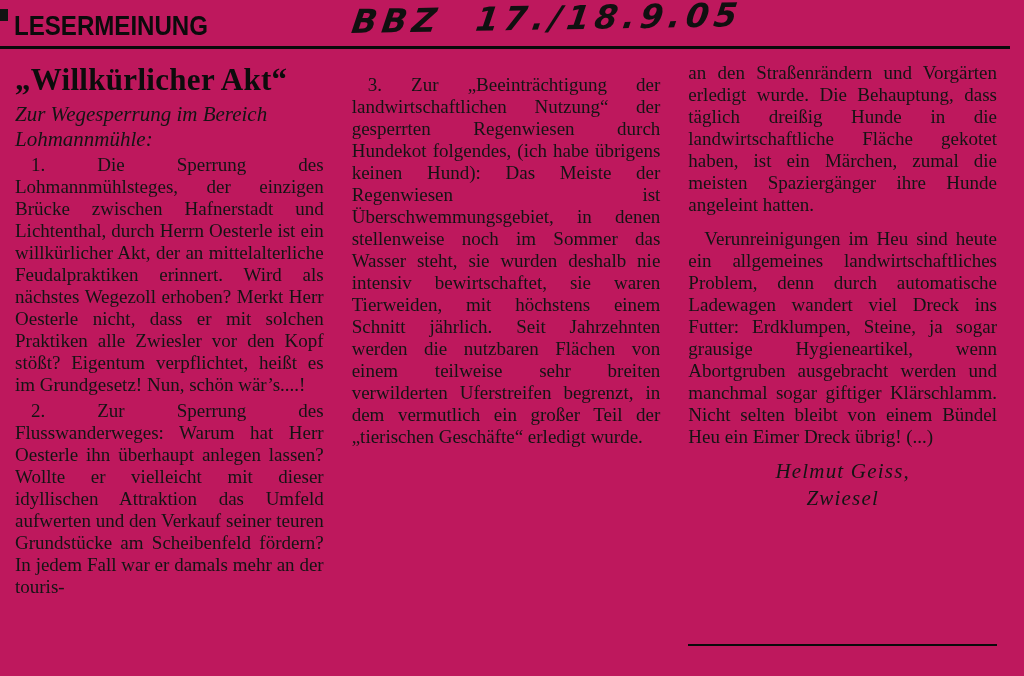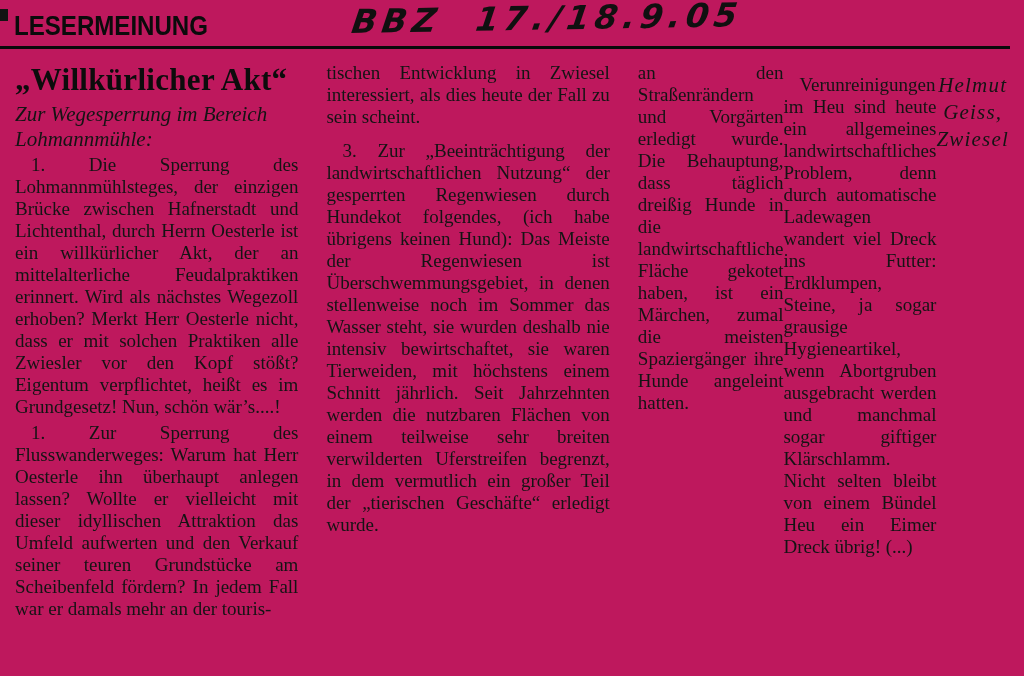--- a/index.html
+++ b/index.html
@@ -40,21 +40,21 @@
   }
   .header-rule { height:3px; background:#0a0a0a; margin:3px 14px 0 0; }
   .artifact-topleft {
     position:absolute; left:0; top:9px;
     width:8px; height:12px; background:#131313;
   }
   
   .columns {
     display:flex;
     gap:28px;
-    padding:13px 15px 0 15px;
+    padding:13px 27px 0 15px;
     height:611px;
     box-sizing:border-box;
   }
   .col {
     flex:1 1 0;
     font-size:19px;
     line-height:22px;
     text-align:justify;
     hyphens:auto;
     -webkit-hyphens:auto;
@@ -72,21 +72,21 @@
     margin:0 0 5px 0;
     color:#0c0c0c;
   }
   .article-lede {
     font-style:italic;
     font-size:21px;
     line-height:25px;
     text-align:left;
     margin:0 0 2px 0;
   }
-  .col3 { display:flex; flex-direction:row; }
+  .col3 { display:flex; flex-direction:column; }
   .signature {
     margin-top:10px;
     text-align:center;
     font-style:italic;
     font-size:21px;
     line-height:27px;
     letter-spacing:1.2px;
   }
   .col3-footer { margin-top:auto; padding-bottom:6px; }
   .footer-rule { height:2px; background:#0b0b0b; margin-bottom:8px; }
@@ -108,25 +108,24 @@
     <span class="handwriting">BBZ 17./18.9.05</span>
   </div>
   <div class="header-rule"></div>
 
   <div class="columns">
 
     <div class="col">
       <h1 class="article-title">„Willkürlicher Akt“</h1>
       <div class="article-lede">Zur Wegesperrung im Bereich Lohmannmühle:</div>
       <p class="indent">1. Die Sperrung des Lohmannmühlsteges, der einzigen Brücke zwischen Hafnerstadt und Lichtenthal, durch Herrn Oesterle ist ein willkürlicher Akt, der an mittelalterliche Feudalpraktiken erinnert. Wird als nächstes Wegezoll erhoben? Merkt Herr Oesterle nicht, dass er mit solchen Praktiken alle Zwiesler vor den Kopf stößt? Eigentum verpflichtet, heißt es im Grundgesetz! Nun, schön wär’s....!</p>
-      <p class="indent pgap-sm">1. Zur Sperrung des Flusswanderweges: Warum hat Herr Oesterle ihn überhaupt anlegen lassen? Wollte er vielleicht mit dieser idyllischen Attraktion das Umfeld aufwerten und den Verkauf seiner teuren Grundstücke am Scheibenfeld fördern? In jedem Fall war er damals mehr an der touris-</p>
+      <p class="indent pgap-sm">2. Zur Sperrung des Flusswanderweges: Warum hat Herr Oesterle ihn überhaupt anlegen lassen? Wollte er vielleicht mit dieser idyllischen Attraktion das Umfeld aufwerten und den Verkauf seiner teuren Grundstücke am Scheibenfeld fördern? In jedem Fall war er damals mehr an der touris-</p>
     </div>
 
     <div class="col">
-      <p>tischen Entwicklung in Zwiesel interessiert, als dies heute der Fall zu sein scheint.</p>
       <p class="indent pgap">3. Zur „Beeinträchtigung der landwirtschaftlichen Nutzung“ der gesperrten Regenwiesen durch Hundekot folgendes, (ich habe übrigens keinen Hund): Das Meiste der Regenwiesen ist Überschwemmungsgebiet, in denen stellenweise noch im Sommer das Wasser steht, sie wurden deshalb nie intensiv bewirtschaftet, sie waren Tierweiden, mit höchstens einem Schnitt jährlich. Seit Jahrzehnten werden die nutzbaren Flächen von einem teilweise sehr breiten verwilderten Uferstreifen begrenzt, in dem vermutlich ein großer Teil der „tierischen Geschäfte“ erledigt wurde.</p>
     </div>
 
     <div class="col col3">
       <p>an den Straßenrändern und Vorgärten erledigt wurde. Die Behauptung, dass täglich dreißig Hunde in die landwirtschaftliche Fläche gekotet haben, ist ein Märchen, zumal die meisten Spaziergänger ihre Hunde angeleint hatten.</p>
       <p class="indent pgap">Verunreinigungen im Heu sind heute ein allgemeines landwirtschaftliches Problem, denn durch automatische Ladewagen wandert viel Dreck ins Futter: Erdklumpen, Steine, ja sogar grausige Hygieneartikel, wenn Abortgruben ausgebracht werden und manchmal sogar giftiger Klärschlamm. Nicht selten bleibt von einem Bündel Heu ein Eimer Dreck übrig! (...)</p>
       <div class="signature">
         <div>Helmut Geiss,</div>
         <div>Zwiesel</div>
       </div>

